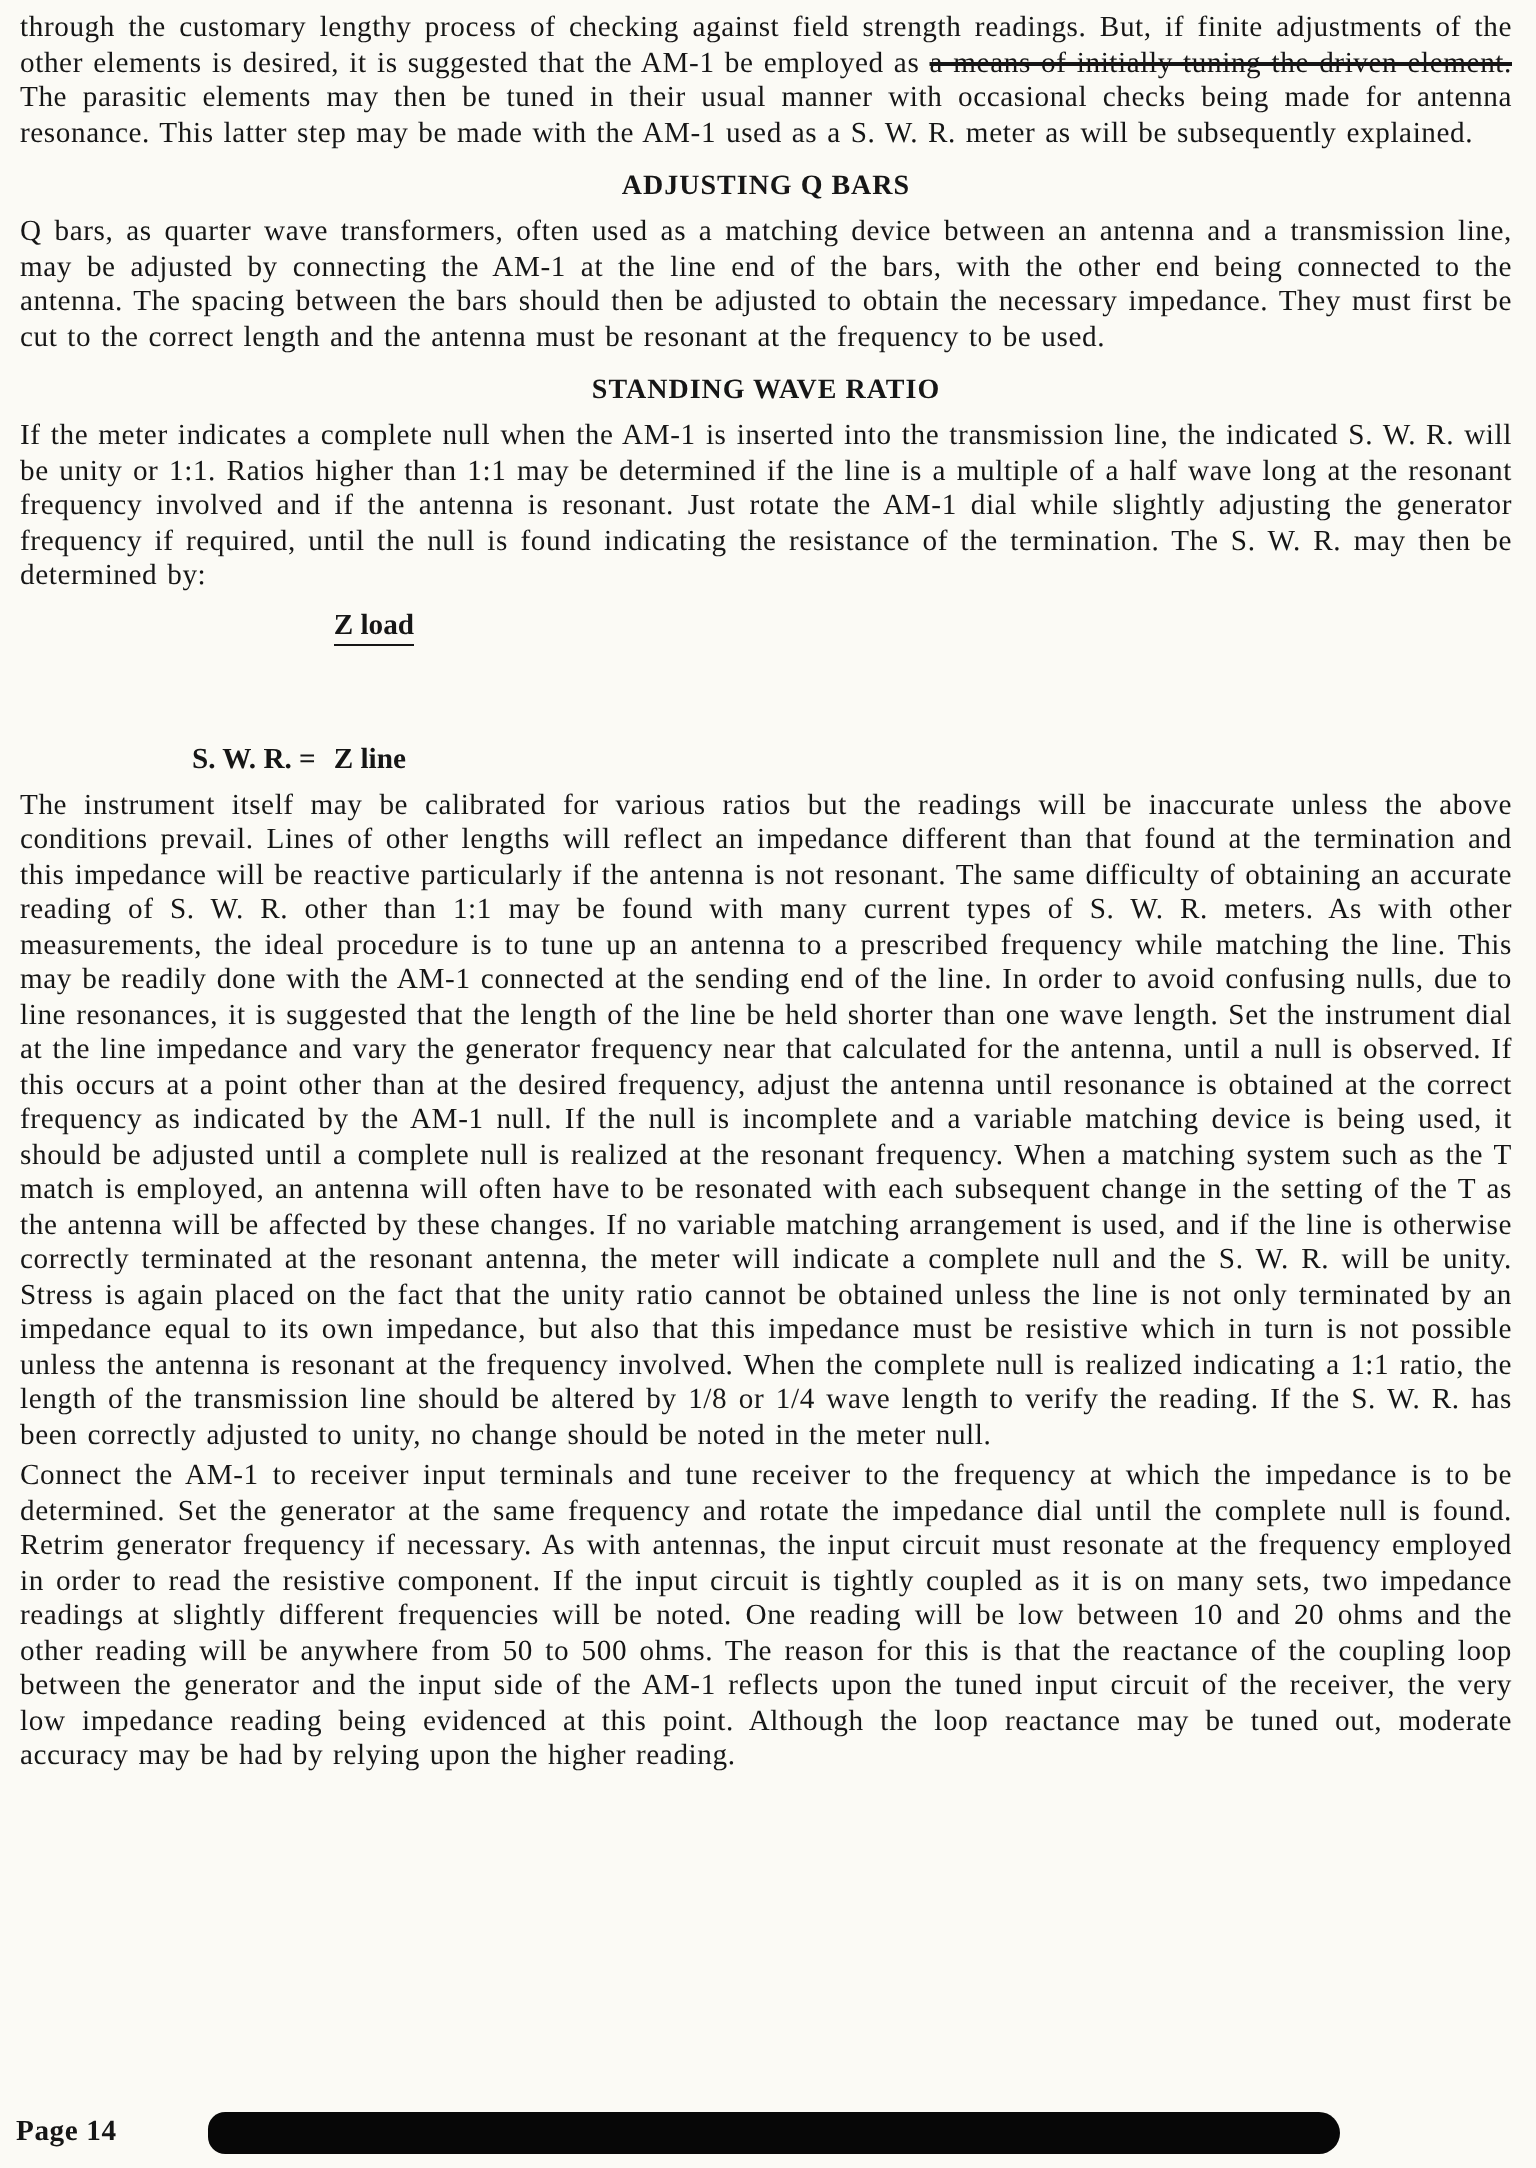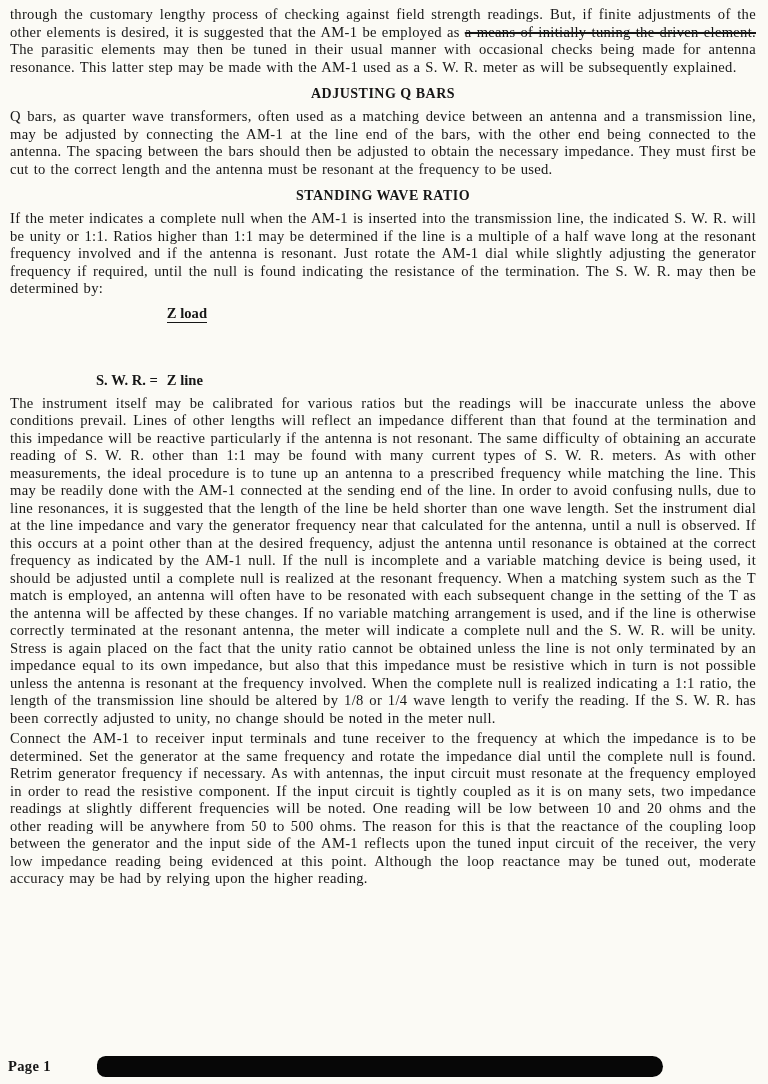--- a/index.html
+++ b/index.html
@@ -99,15 +99,15 @@
   </div>
 
   <p class="para">The instrument itself may be calibrated for various ratios but the readings will be inaccurate unless the above conditions prevail.  Lines of other lengths will reflect an impedance different than that found at the termination and this impedance will be reactive particularly if the antenna is not resonant.  The same difficulty of obtaining an accurate reading of S. W. R.  other than 1:1 may be found with many current types of S. W. R.  meters.  As with other measurements, the ideal procedure is to tune up an antenna to a prescribed frequency while matching the line.  This may be readily done with the AM-1 connected at the sending end of the line.  In order to avoid confusing nulls, due to line resonances, it is suggested that the length of the line be held shorter than one wave length.  Set the instrument dial at the line impedance and vary the generator frequency near that calculated for the antenna, until a null is observed.  If this occurs at a point other than at the desired frequency, adjust the antenna until resonance is obtained at the correct frequency as indicated by the AM-1 null.  If the null is incomplete and a variable matching device is being used, it should be adjusted until a complete null is realized at the resonant frequency.  When a matching system such as the T match is employed, an antenna will often have to be resonated with each subsequent change in the setting of the T as the antenna will be affected by these changes.  If no variable matching arrangement is used, and if the line is otherwise correctly terminated at the resonant antenna, the meter will indicate a complete null and the S. W. R.  will be unity.  Stress is again placed on the fact that the unity ratio cannot be obtained unless the line is not only terminated by an impedance equal to its own impedance, but also that this impedance must be resistive which in turn is not possible unless the antenna is resonant at the frequency involved.  When the complete null is realized indicating a 1:1 ratio, the length of the transmission line should be altered by 1/8 or 1/4 wave length to verify the reading.  If the S. W. R.  has been correctly adjusted to unity, no change should be noted in the meter null.</p>
 
 
   <p class="para">Connect the AM-1 to receiver input terminals and tune receiver to the frequency at which the impedance is to be determined.  Set the generator at the same frequency and rotate the impedance dial until the complete null is found.  Retrim generator frequency if necessary.  As with antennas, the input circuit must resonate at the frequency employed in order to read the resistive component.  If the input circuit is tightly coupled as it is on many sets, two impedance readings at slightly different frequencies will be noted.  One reading will be low between 10 and 20 ohms and the other reading will be anywhere from 50 to 500 ohms.  The reason for this is that the reactance of the coupling loop between the generator and the input side of the AM-1 reflects upon the tuned input circuit of the receiver, the very low impedance reading being evidenced at this point.  Although the loop reactance may be tuned out, moderate accuracy may be had by relying upon the higher reading.</p>
 
 </div>
 
 <div class="footer">
-  <span class="pagenum">Page 1</span>
+  <span class="pagenum">Page 14</span>
   <div class="scan-bar"></div>
 </div>
 
 </body></html>

